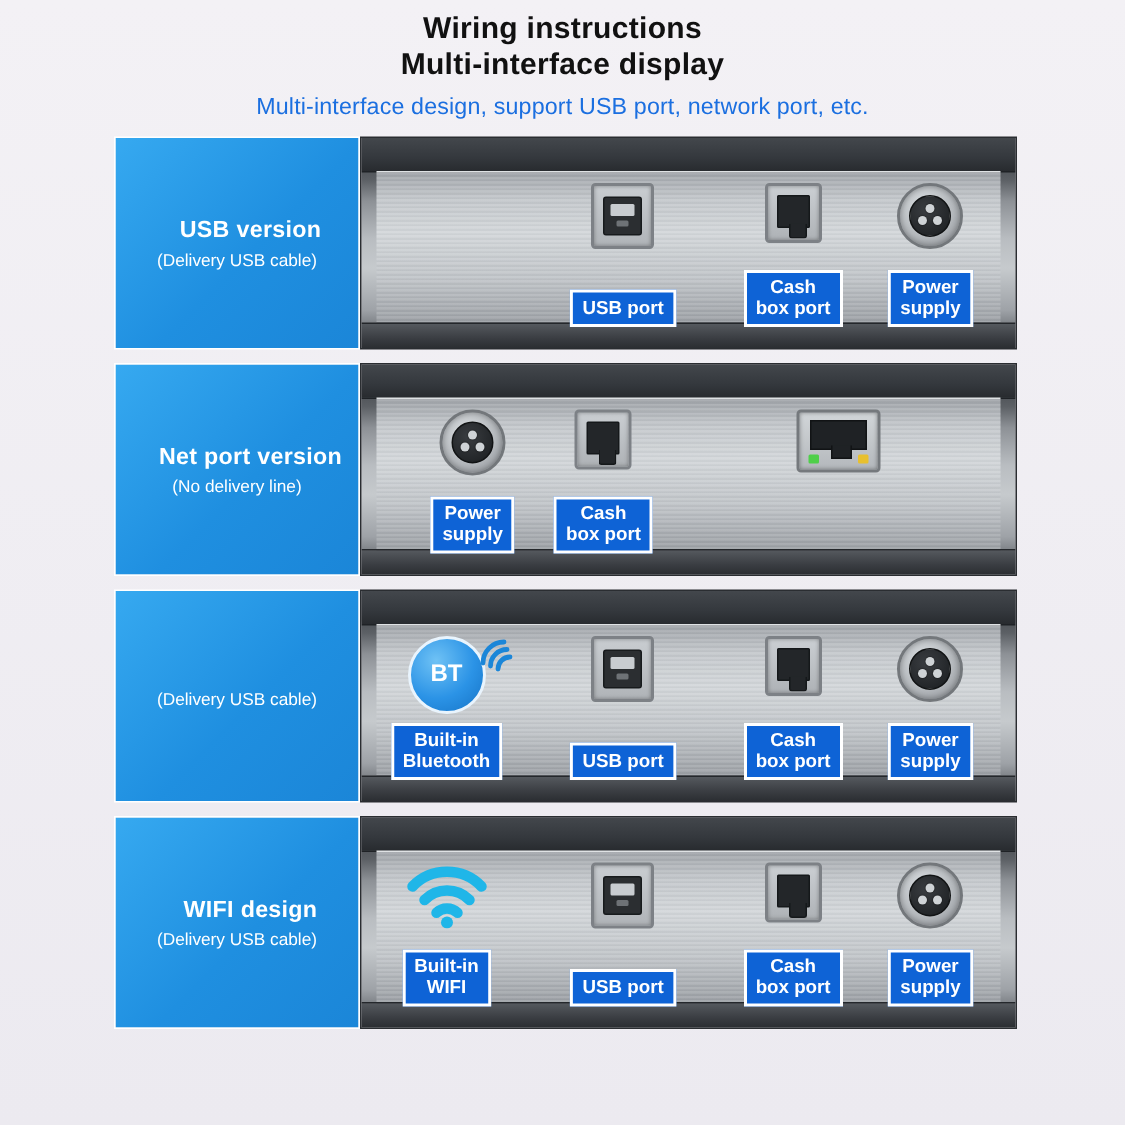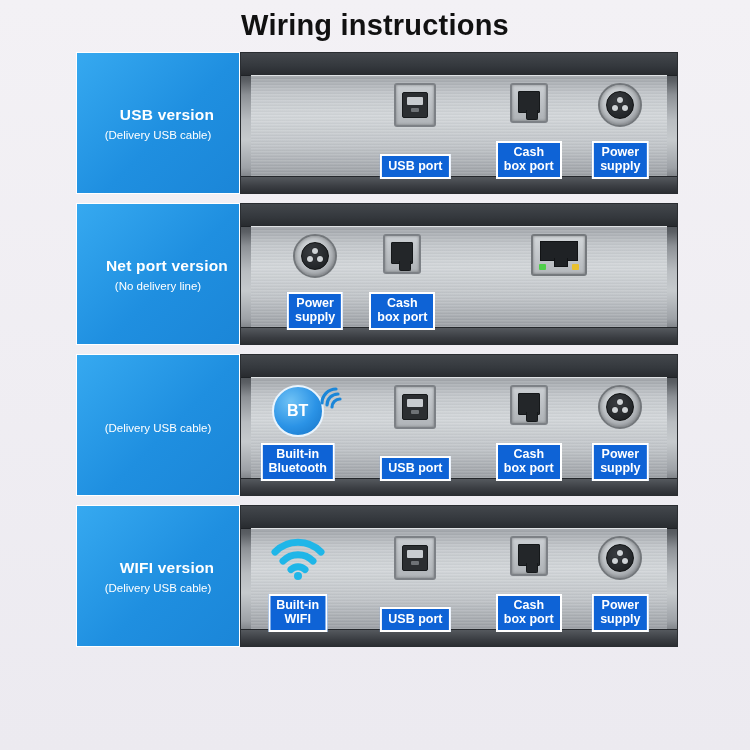--- a/index.html
+++ b/index.html
@@ -17,21 +17,21 @@
     position: relative;
     width: 750px;
     height: 750px;
     background: linear-gradient(180deg, #f3f1f5 0%, #eceaf0 100%);
   }
   .header {
     text-align: center;
     padding-top: 8px;
   }
   .title-line {
-    font-size: 29px;
+    font-size: 20px;
     font-weight: bold;
     color: #111111;
     line-height: 1.18;
     letter-spacing: 0.2px;
   }
   .subtitle {
     margin-top: 8px;
     font-size: 15.5px;
     color: #1b6fe0;
     letter-spacing: 0.1px;
@@ -305,20 +305,22 @@
   }
   .callout.two-line { padding-top: 2px; }
 </style>
 </head>
 <body>
 
 <div class="page">
 
   <div class="header">
     <div class="title-line">Wiring instructions</div>
+    <div class="title-line">Multi-interface display</div>
+    <div class="subtitle">Multi-interface design, support USB port, network port, etc.</div>
   </div>
 
   <div class="rows" id="rows-container">
       <div class="row">
         <div class="label-box">
           <div class="label-title">USB version</div>
           <div class="label-sub">(Delivery USB cable)</div>
         </div>
         <div class="panel">
           <div class="top-bezel"></div>
@@ -452,21 +454,21 @@
             <div>box port</div>
           </div>
           <div class="callout two-line" style="left: 87%; bottom: 14px;">
             <div>Power</div>
             <div>supply</div>
           </div>
         </div>
       </div>
       <div class="row">
         <div class="label-box">
-          <div class="label-title">WIFI version</div>
+          <div class="label-title">WIFI design</div>
           <div class="label-sub">(Delivery USB cable)</div>
         </div>
         <div class="panel">
           <div class="top-bezel"></div>
           <div class="plate"></div>
           <div class="bottom-bezel"></div>
           <div class="ports">
             <div class="port" style="left: 13%; top: 4px;"><svg class="wifi-icon" viewBox="0 0 58 44">
                 <path d="M6 16 A32 32 0 0 1 52 16" fill="none" stroke="#1fb6e8" stroke-width="7" stroke-linecap="round"></path>
                 <path d="M14 25 A21 21 0 0 1 44 25" fill="none" stroke="#1fb6e8" stroke-width="7" stroke-linecap="round"></path>

